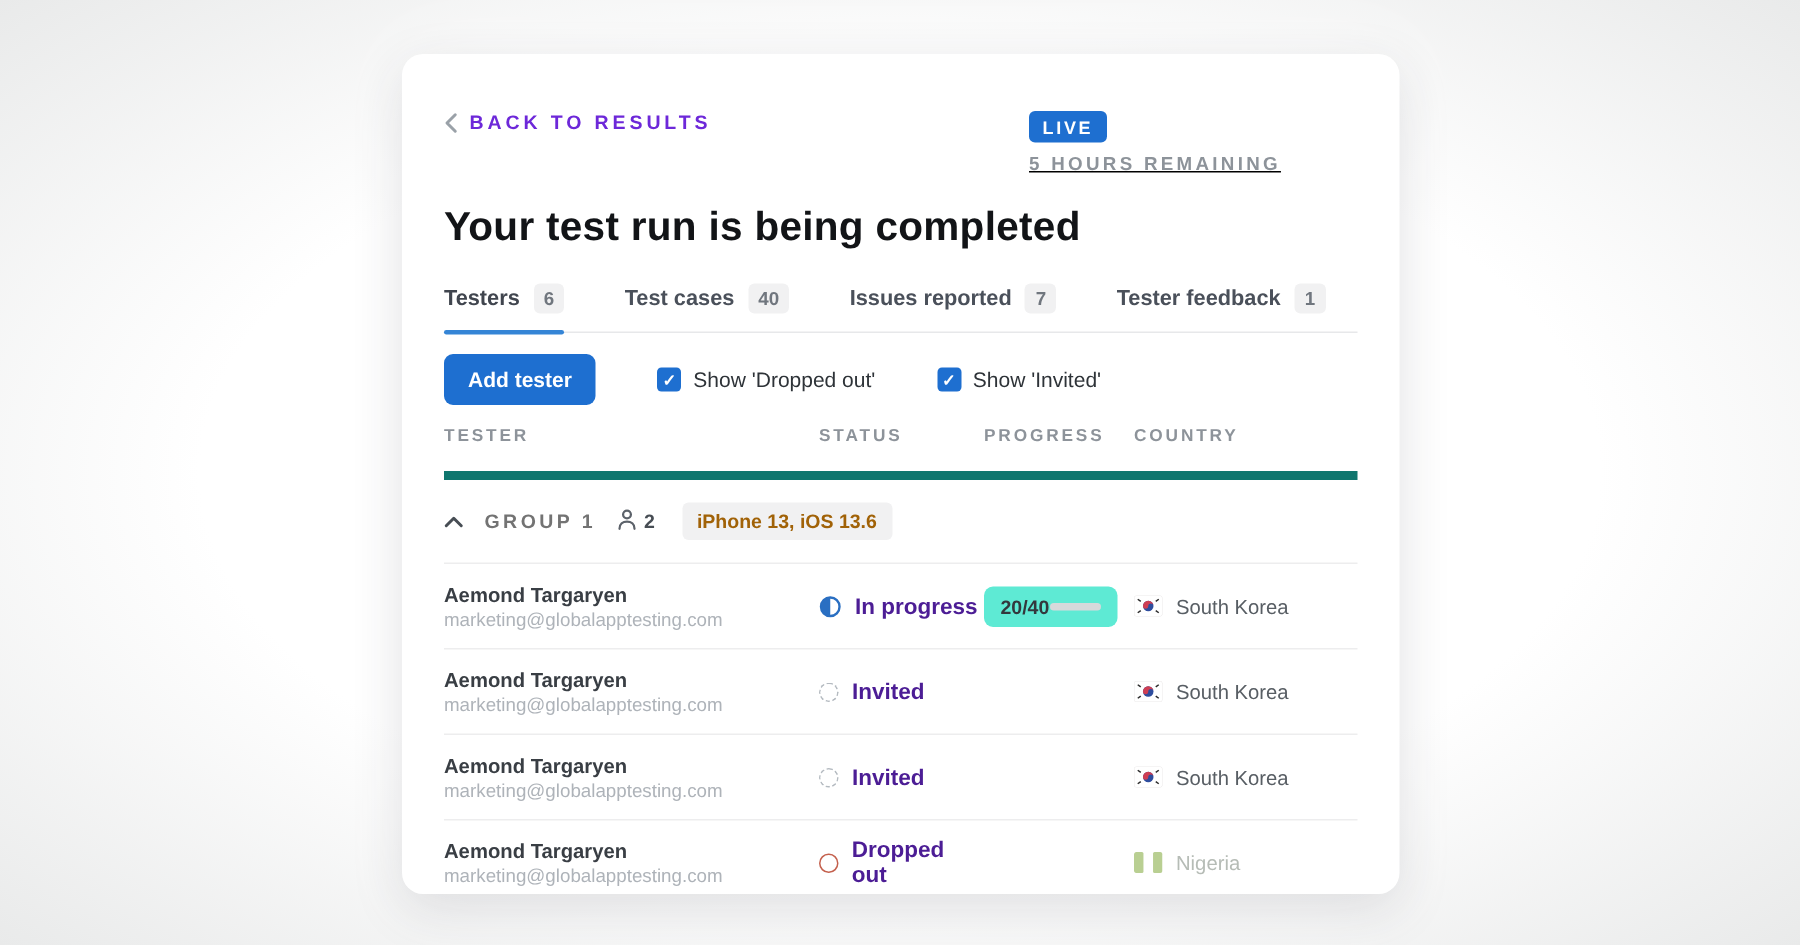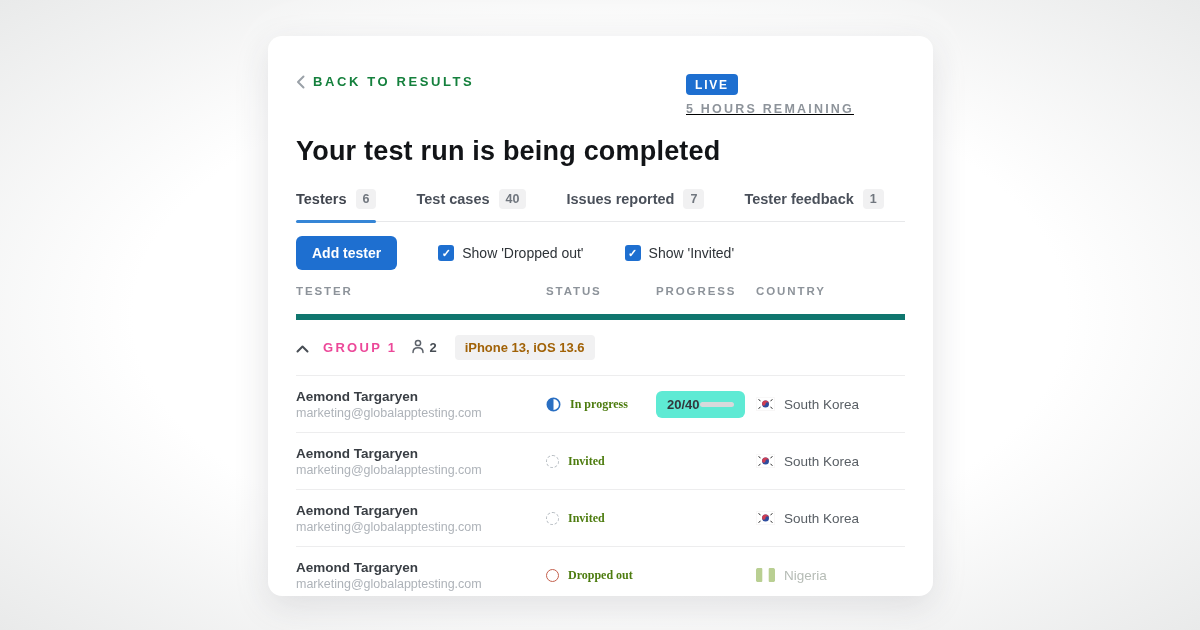--- a/index.html
+++ b/index.html
@@ -11,21 +11,21 @@
   }
   .card {
     position:absolute; left:268px; top:36px; width:665px; height:560px;
     background:#ffffff; border-radius:14px;
     box-shadow:0 10px 35px rgba(40,45,60,.14), 0 0 60px rgba(255,255,255,.9);
     padding:0 28px; overflow:hidden;
   }
   
   .card-top { position:relative; margin-top:38px; height:58px; }
   .back-link { display:inline-flex; align-items:center; gap:8px; cursor:pointer;
-    color:#15803d; font-size:13px; font-weight:700; letter-spacing:2.6px; }
+    color:#6d28d9; font-size:13px; font-weight:700; letter-spacing:2.6px; }
   .back-link svg { display:block; }
   .live-block { position:absolute; left:390px; top:0;text-decoration:underline; }
   .live-badge { display:inline-block; background:var(--accent,#1e6fd0); color:#fff;
     font-size:12px; font-weight:700; letter-spacing:1.8px; padding:4px 9px 3px; border-radius:4px; }
   .time-remaining { margin-top:7px; color:#8d939a; font-size:12.5px; font-weight:600; letter-spacing:2.2px; }
   .page-title { font-size:27px; font-weight:700; color:#121417; letter-spacing:.2px; margin-top:4px; }
 
   
   .tabs { display:flex; gap:40px; margin-top:22px; border-bottom:1px solid #e7e8ea; }
   .tab { display:flex; align-items:center; gap:9px; padding-bottom:12px; position:relative; cursor:pointer; }
@@ -43,30 +43,30 @@
   .checkbox { width:16px; height:16px; border-radius:3px; background:var(--accent,#1e6fd0);
     color:#fff; font-size:11px; font-weight:700; display:flex; align-items:center; justify-content:center; }
   .filter-label { font-size:14px; color:#2e3338; }
 
   
   .grid-row { display:grid; grid-template-columns:250px 110px 100px 1fr; align-items:center; }
   .table-head { margin-top:15px; padding-bottom:17px; border-bottom:6px solid #0f766e; }
   .col-header { font-size:11.5px; font-weight:600; letter-spacing:1.9px; color:#8d939a; }
 
   .group-row { display:flex; align-items:center; gap:14px; height:56px; border-bottom:1px solid #ededee; }
-  .group-name { font-size:13px; font-weight:700; letter-spacing:2.3px; color:#ec4899; }
+  .group-name { font-size:13px; font-weight:700; letter-spacing:2.3px; color:#737373; }
   .group-count { display:flex; align-items:center; gap:4px; color:#474d54; font-size:13px; font-weight:600; }
   .device-badge { background:#f1f1f2; color:#a16207; font-size:13px; font-weight:600;
     padding:5px 10px; border-radius:4px; margin-left:4px; }
 
   .tester-row { height:57px; border-bottom:1px solid #ededee; }
   .tester-name { font-size:13.5px; font-weight:600; color:#393e44; }
   .tester-email { font-size:12.5px; color:#aeb3b9; margin-top:2px; }
   .status-cell { display:flex; align-items:center; gap:9px; }
-  .status-text { font-size:12px; font-weight:600; color:#4d7c0f;font-family:Liberation Serif, serif; }
+  .status-text { font-size:15px; font-weight:600; color:#4c1d95; }
   .icon-progress-half { width:15px; height:15px; display:block; }
   .icon-invited { width:13px; height:13px; border:1.6px dashed #b4bac0; border-radius:50%; }
   .icon-dropped { width:13px; height:13px; border:1.6px solid var(--dropped,#c4604d); border-radius:50%; }
   .progress-pill { display:inline-flex; align-items:center; gap:0; background:#5eead4;
     border-radius:6px; padding:6px 11px; }
   .progress-value { font-size:13px; font-weight:600; color:#33383d; }
   .progress-track { width:34px; height:5px; border-radius:3px; background:#d7d9db; overflow:hidden; }
   .progress-fill { height:100%; border-radius:3px; background:#53585d; }
   .country-cell { display:flex; align-items:center; gap:9px; }
   .country-text { font-size:13.5px; color:#585e64;text-align:center; }

